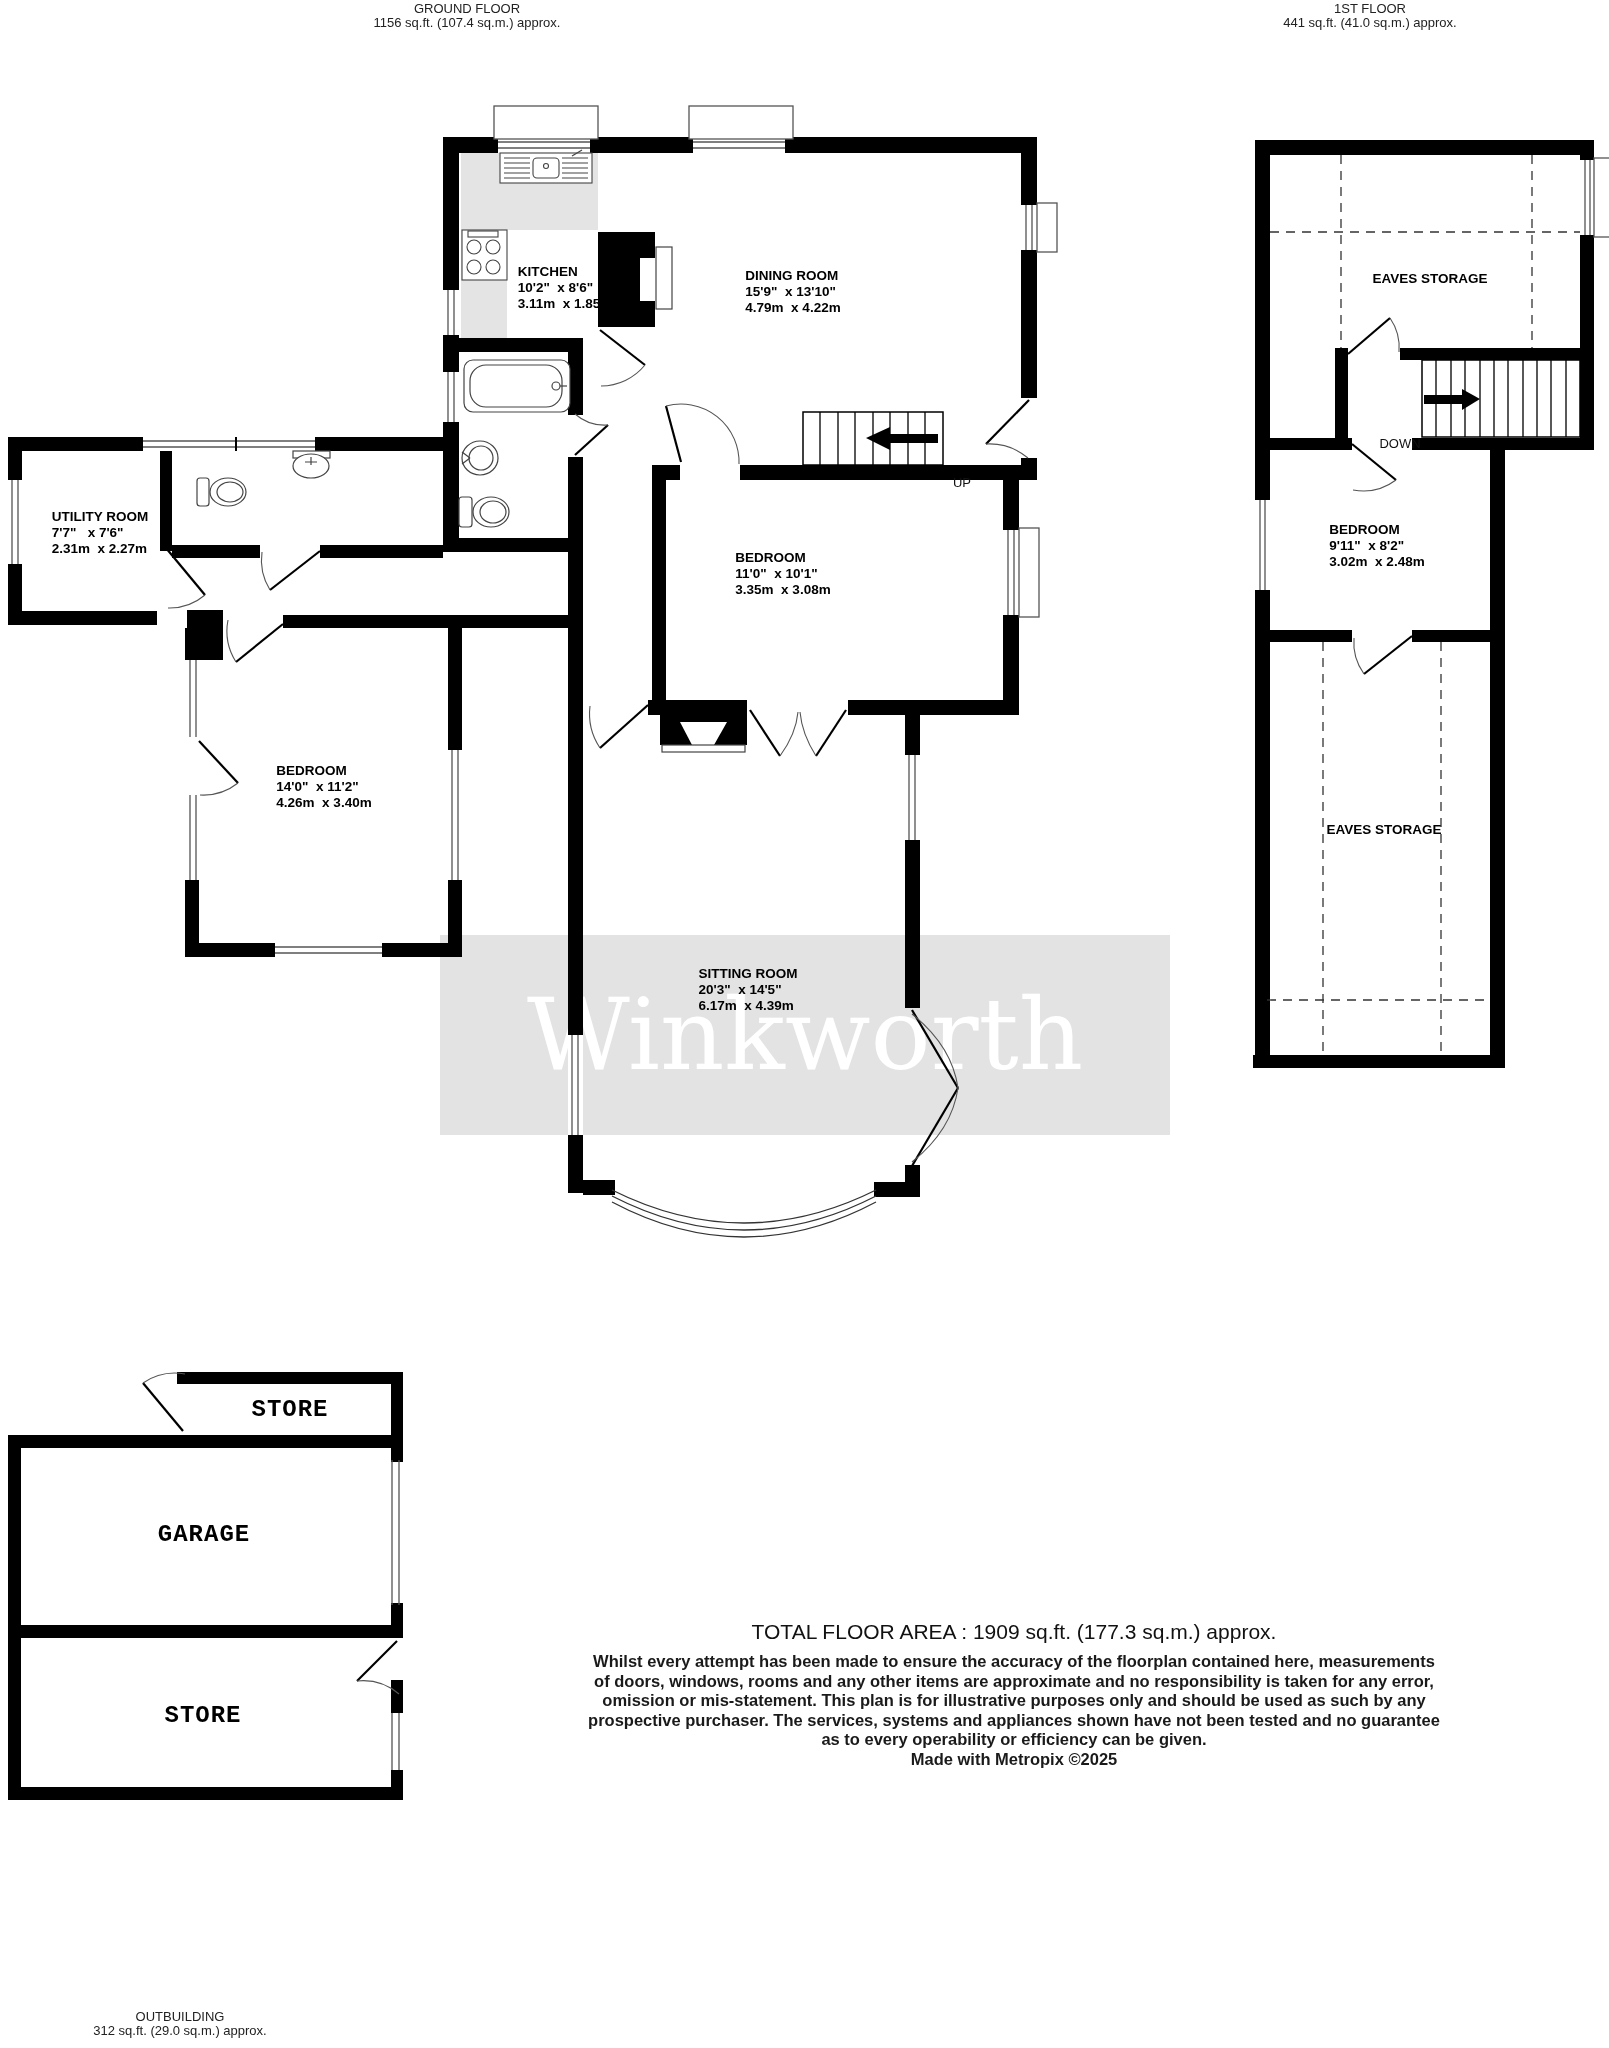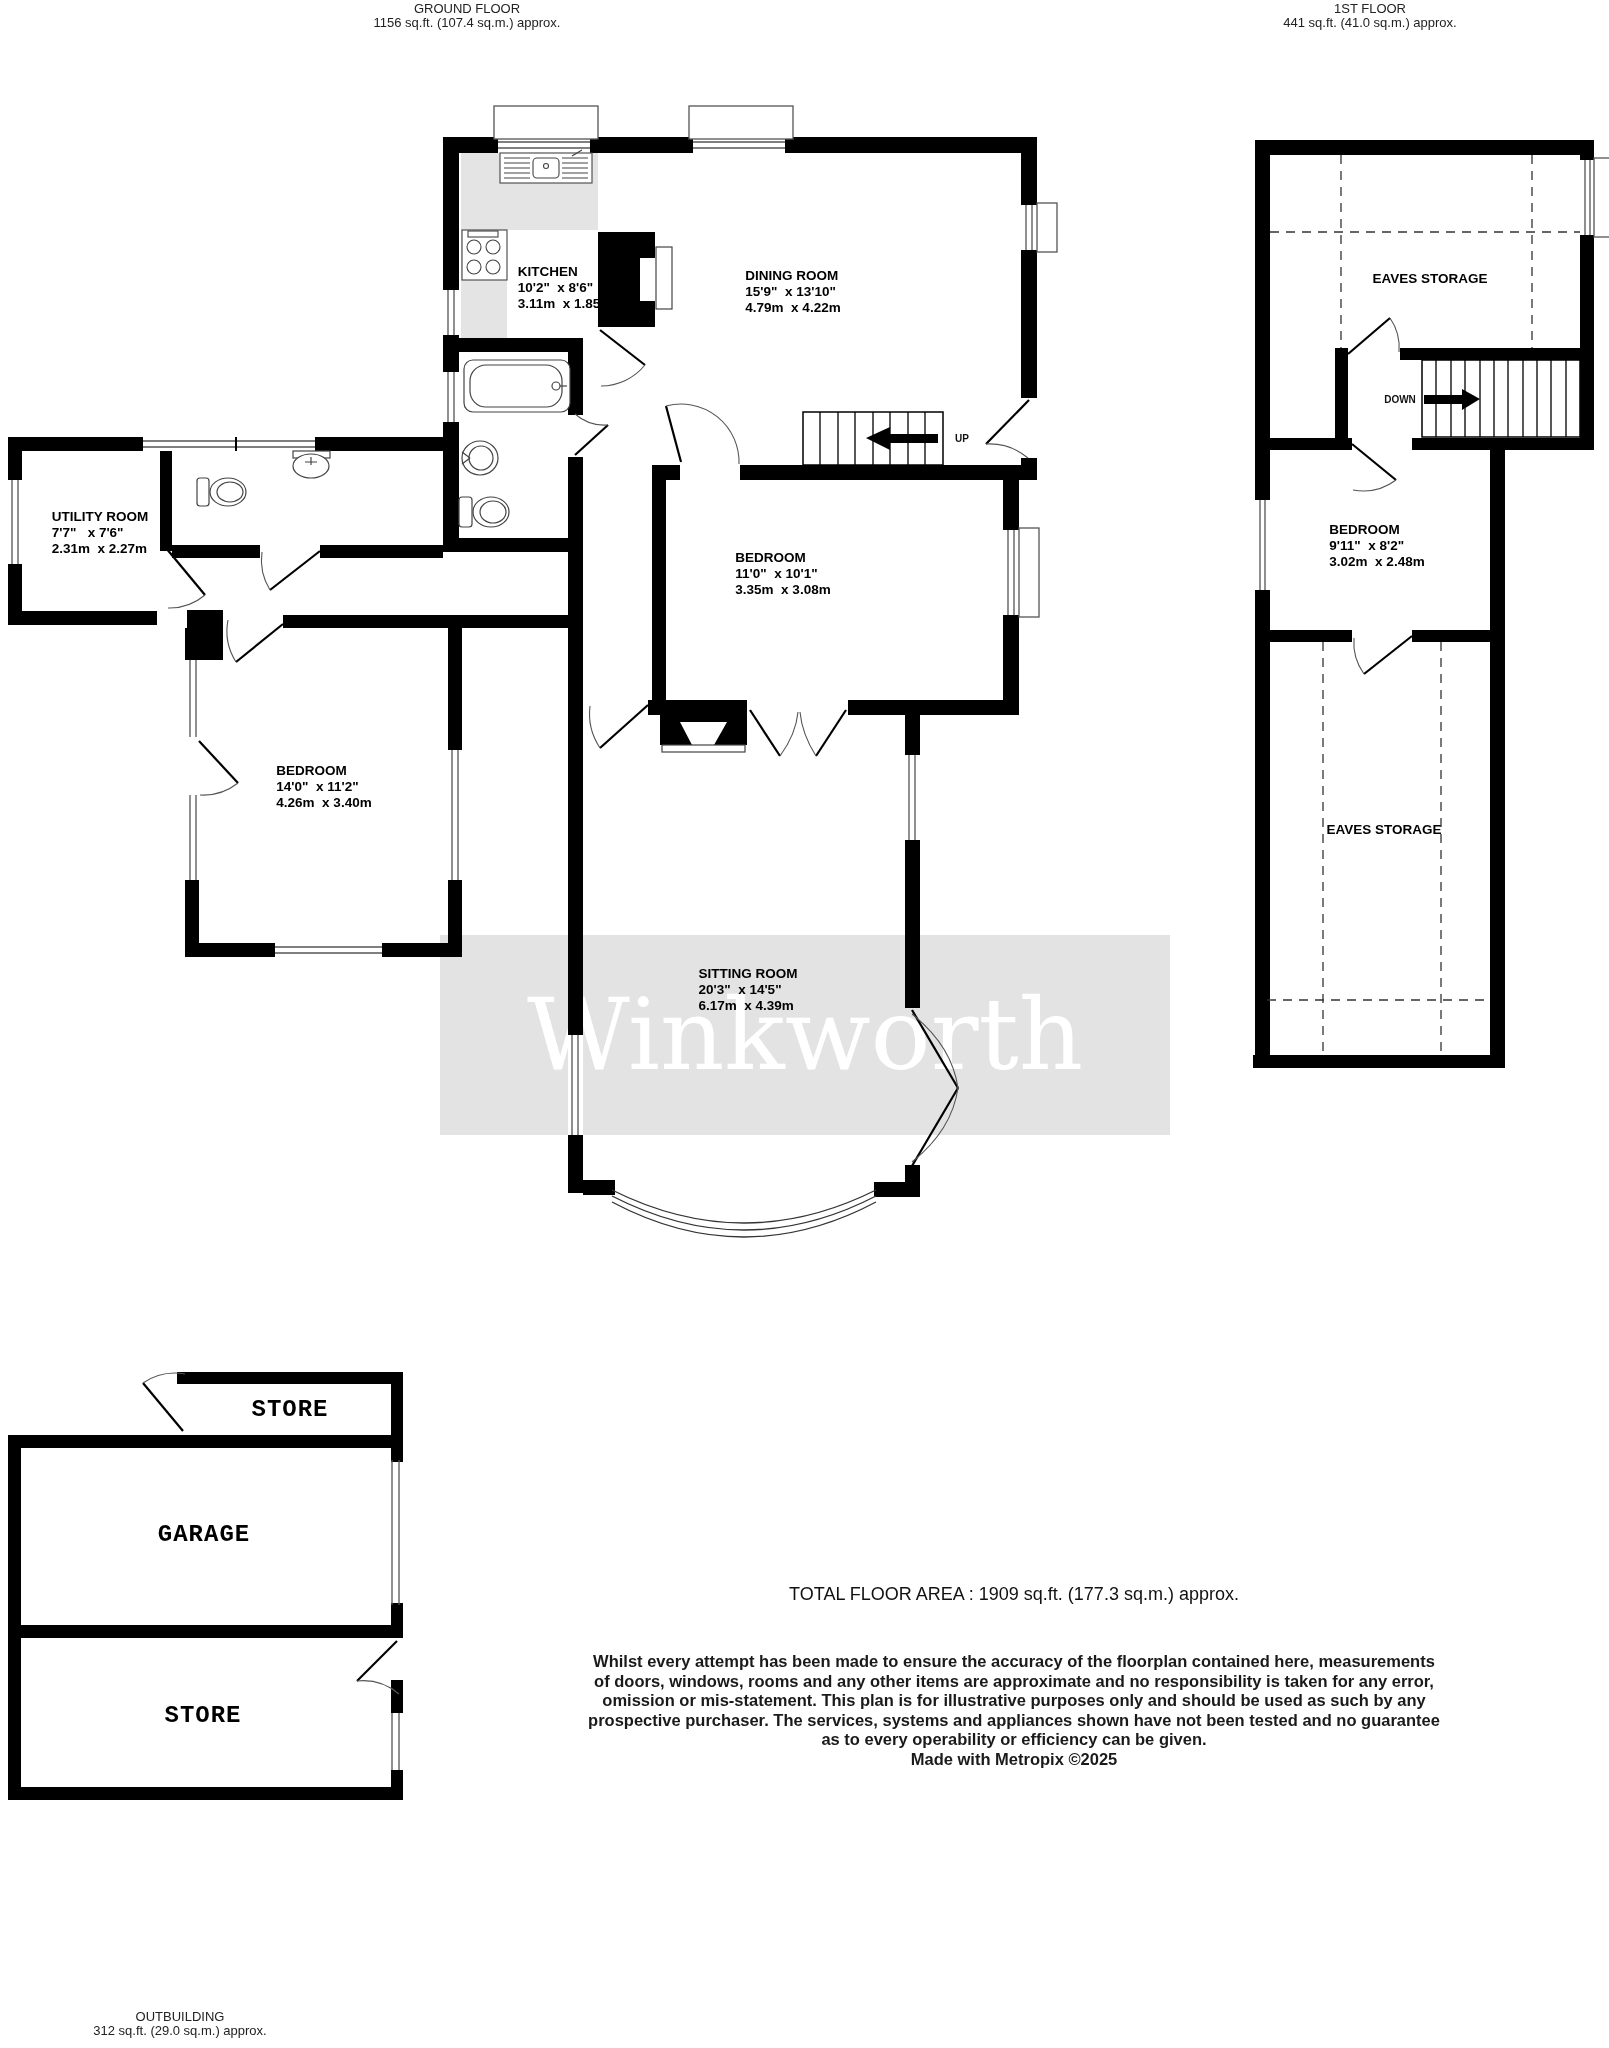--- a/index.html
+++ b/index.html
@@ -10,26 +10,26 @@
              background:#e3e3e3;z-index:0;display:flex;align-items:center;justify-content:center;}
   #watermark span{font-family:"DejaVu Serif", serif;font-size:100px;color:#ffffff;
                   white-space:pre;line-height:1;}
   
   #plan{position:absolute;left:0;top:0;z-index:1;}
   
   .lbl{position:absolute;transform:translate(-50%,-50%);text-align:left;z-index:2;
        font-weight:bold;font-size:13.5px;line-height:16px;color:#000;}
   .lbl span{display:block;white-space:pre;}
   .lbl-big{font-size:24px;letter-spacing:1px;font-family:Liberation Mono, monospace;}
-  .lbl-plain{font-weight:bold;font-size:10px;color:#111;}
+  .lbl-plain{font-weight:normal;font-size:13px;color:#111;margin-top:44px;}
   .hdr{position:absolute;transform:translate(-50%,0);text-align:center;z-index:2;
        font-size:13px;line-height:14px;color:#222;}
   .hdr span{display:block;white-space:pre;}
-  #total-area{position:absolute;transform:translate(-50%,0);left:1014px;top:1584px;
-              font-size:18px;color:#111;white-space:pre;z-index:2;text-align:center;}
+  #total-area{position:absolute;transform:translate(-50%,0);left:1014px;top:1620px;
+              font-size:21px;color:#111;white-space:pre;z-index:2;text-align:center;}
   #disclaimer{position:absolute;transform:translate(-50%,0);left:1014px;top:1652px;
               font-size:16.5px;line-height:19.5px;color:#1a1a1a;text-align:center;z-index:2;font-weight:bold;}
   #disclaimer span{display:block;white-space:pre;}
 </style>
 </head>
 <body>
 
 <div id="canvas">
 
   <div id="watermark">

